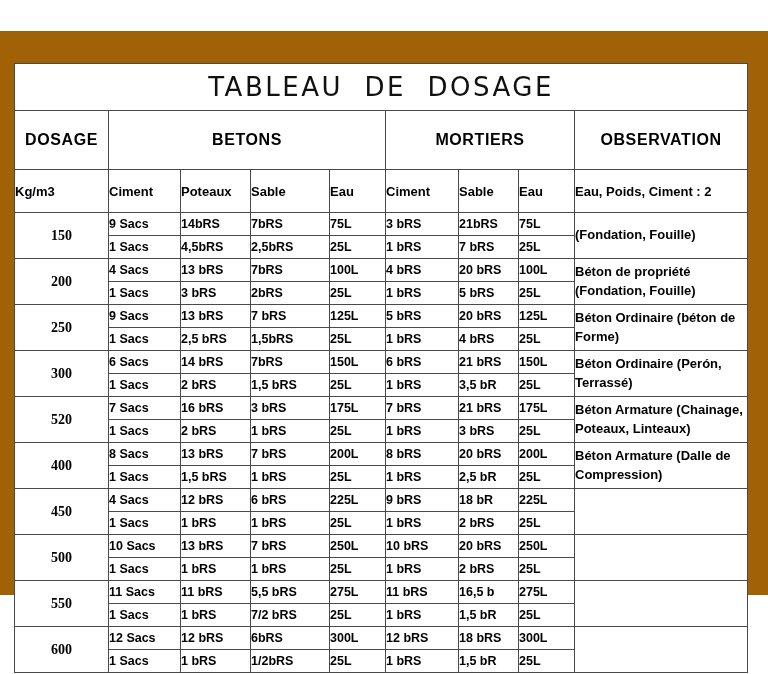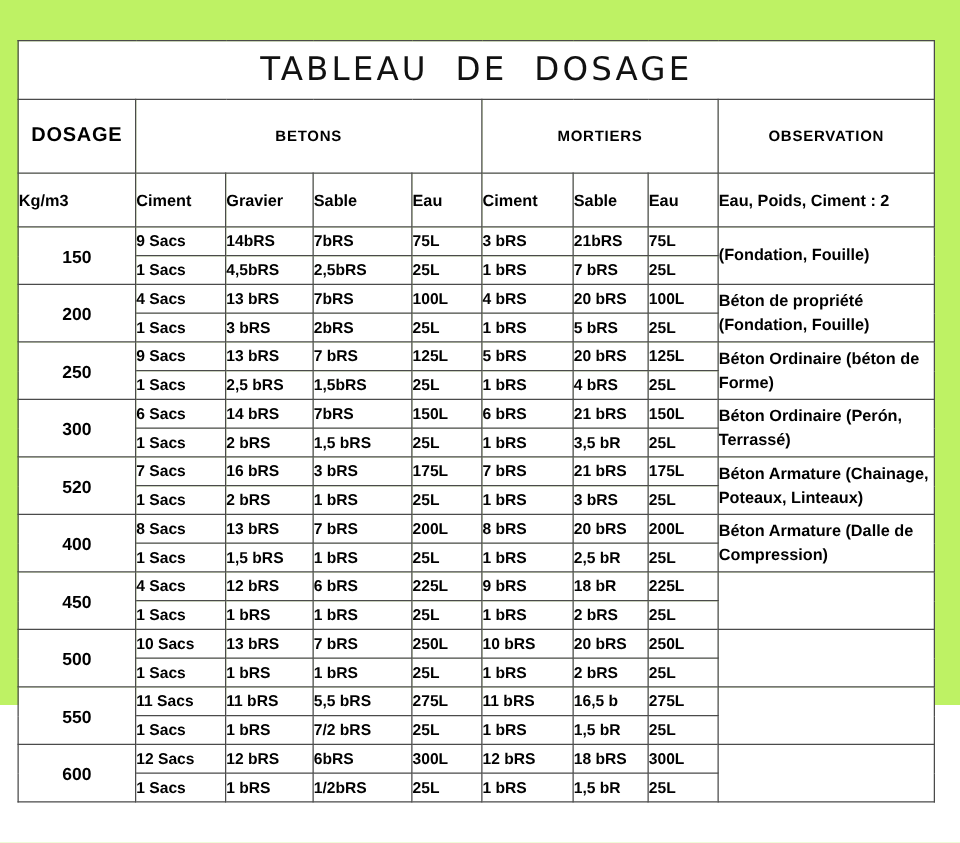--- a/index.html
+++ b/index.html
@@ -11,21 +11,22 @@
     width: 768px;
     height: 674px;
     font-family: "Liberation Sans", sans-serif;
     color: #000000;
     overflow: hidden;
   }
   .page {
     position: relative;
     width: 768px;
     height: 564px;
-    background: #bef264;
+    background: #a16207;
+    margin-top: 31px;
   }
   table.dosage {
     position: absolute;
     left: 14px;
     top: 32px;
     width: 733px;
     border-collapse: collapse;
     table-layout: fixed;
   }
   table.dosage td, table.dosage th {
@@ -42,38 +43,39 @@
     letter-spacing: 2.5px;
     font-weight: 400;
     font-family: "DejaVu Sans", sans-serif;
     color: #111111;
     white-space: pre;
   }
   
   .group-cell {
     height: 58px;
     text-align: center;
-    font-size: 12px;
+    font-size: 16px;
     font-weight: bold;
     letter-spacing: 0.6px;
   }
   .group-cell.dosage-group {
     font-size: 16px;
   }
   
   .sub-cell {
     height: 42px;
     font-size: 13px;
     font-weight: bold;
   }
   
   .dosage-val {
     text-align: center;
     font-size: 14px;
     font-weight: bold;
+    font-family: Liberation Serif, serif;
   }
   .dcell {
     height: 22px;
     font-size: 12.5px;
     font-weight: bold;
     padding-left: 6px;
     white-space: nowrap;
   }
   .obs-cell {
     font-size: 13px;
@@ -119,21 +121,21 @@
       </tr>
       <tr>
         <td class="group-cell dosage-group">DOSAGE</td>
         <td class="group-cell" colspan="4">BETONS</td>
         <td class="group-cell" colspan="3">MORTIERS</td>
         <td class="group-cell">OBSERVATION</td>
       </tr>
       <tr>
         <td class="sub-cell">Kg/m3</td>
         <td class="sub-cell">Ciment</td>
-        <td class="sub-cell">Gravier</td>
+        <td class="sub-cell">Poteaux</td>
         <td class="sub-cell">Sable</td>
         <td class="sub-cell">Eau</td>
         <td class="sub-cell">Ciment</td>
         <td class="sub-cell">Sable</td>
         <td class="sub-cell">Eau</td>
         <td class="sub-cell">Eau, Poids, Ciment : 2</td>
       </tr>
     <tr>
           <td class="dosage-val" rowspan="2">150</td>
           <td class="dcell">9 Sacs</td>

